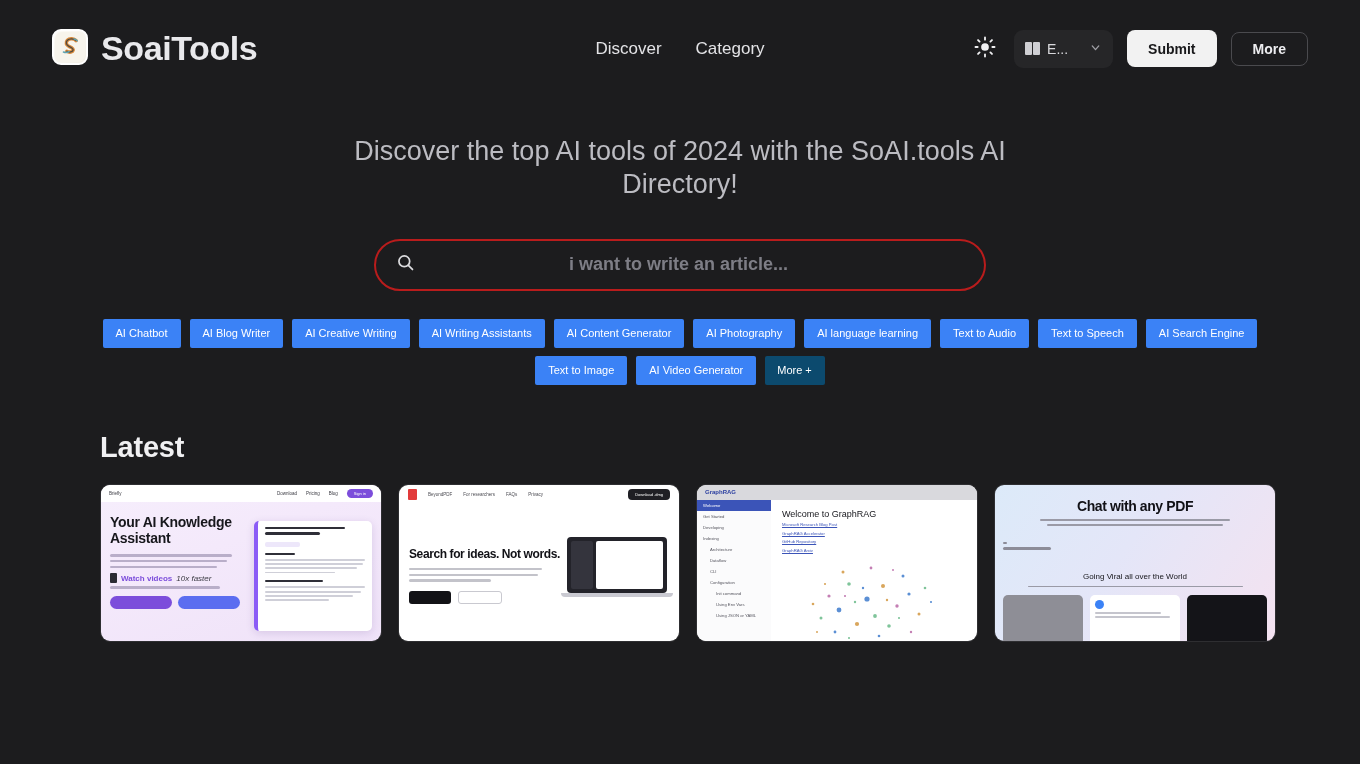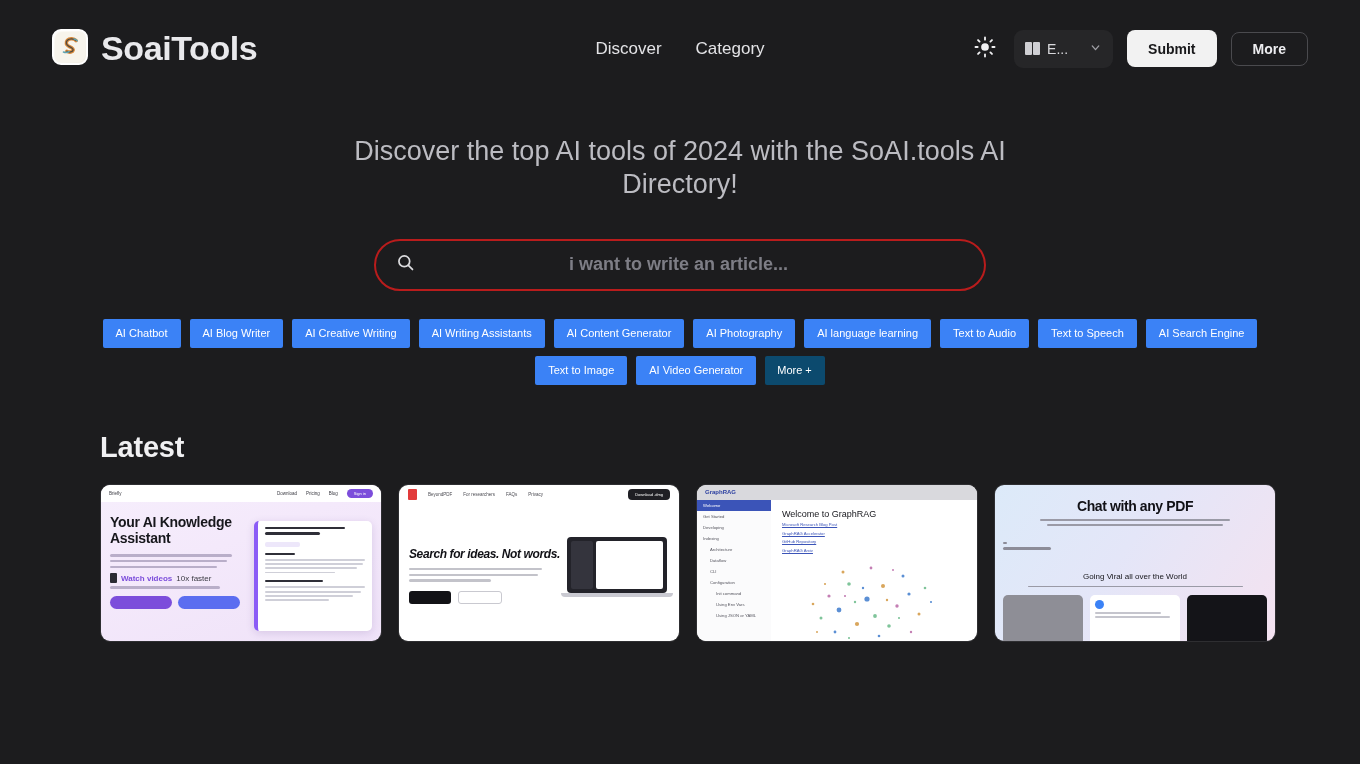--- a/index.html
+++ b/index.html
@@ -236,21 +236,21 @@
   }
   .t1 h4 {
     margin:12px 0 0 9px; font-size:14px; line-height:1.18;
     color:#17171c; font-weight:bold; width:130px; letter-spacing:-0.3px;
   }
   .t1 .lines { margin:7px 0 0 9px; width:122px; }
   .t1 .ln { height:2.6px; background:#b9aec9; border-radius:2px; margin-bottom:3.4px; }
   .t1 .watch { margin:5px 0 0 9px; display:flex; align-items:center; gap:4px; }
   .t1 .watch .bars { width:7px; height:10px; background:#2b2b33; border-radius:1px; }
   .t1 .watch .txt { font-size:8px; font-weight:bold; color:#7c4ddb; }
-  .t1 .watch .ital { font-size:8px; color:#3a3a42; }
+  .t1 .watch .ital { font-size:8px; font-style:italic; color:#3a3a42; }
   .t1 .cta { margin:7px 0 0 9px; display:flex; gap:6px; }
   .t1 .cta b {
     background:#7c4ddb; border-radius:9px;
     width:62px; height:13px; display:block;
   }
   .t1 .cta b.alt { background:#5b6df0; }
   .t1 .panel {
     position:absolute; right:9px; top:36px;
     width:118px; height:110px;
     background:#fff; border-radius:5px;
@@ -267,21 +267,21 @@
     height:20px; display:flex; align-items:center;
     padding:0 9px; gap:11px; font-size:4.5px; color:#4b4b52;
   }
   .t2 .mark { width:9px; height:11px; background:#e23b3b; border-radius:1px; }
   .t2 .dl {
     margin-left:auto; background:#1f1f24; color:#fff;
     font-size:4px; padding:3px 7px; border-radius:4px;
   }
   .t2 h4 {
     margin:42px 0 0 10px; font-size:12px; color:#111116;
-    font-weight:bold; letter-spacing:-0.4px;font-style:italic;
+    font-weight:bold; letter-spacing:-0.4px;
   }
   .t2 .lines { margin:7px 0 0 10px; width:133px; }
   .t2 .ln { height:2.4px; background:#c3c3ca; border-radius:2px; margin-bottom:3.4px; }
   .t2 .store { margin:9px 0 0 10px; display:flex; gap:7px; align-items:center; }
   .t2 .store .b1 { width:42px; height:13px; background:#121216; border-radius:3px; }
   .t2 .store .b2 { width:44px; height:13px; border:1px solid #c9c9d0; border-radius:3px; }
   .t2 .laptop {
     position:absolute; right:12px; top:52px;
     width:100px; height:62px;
   }

